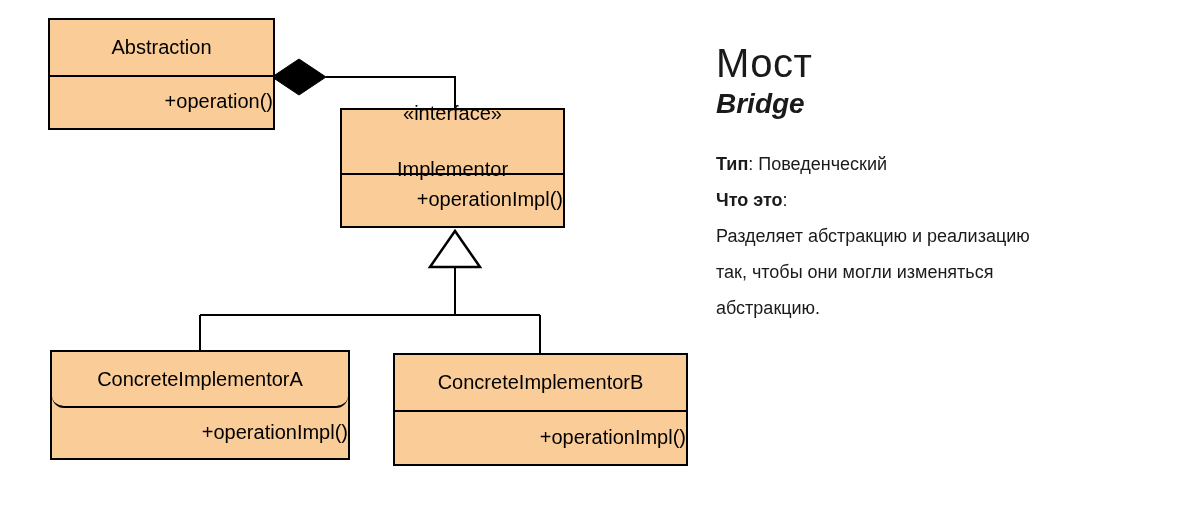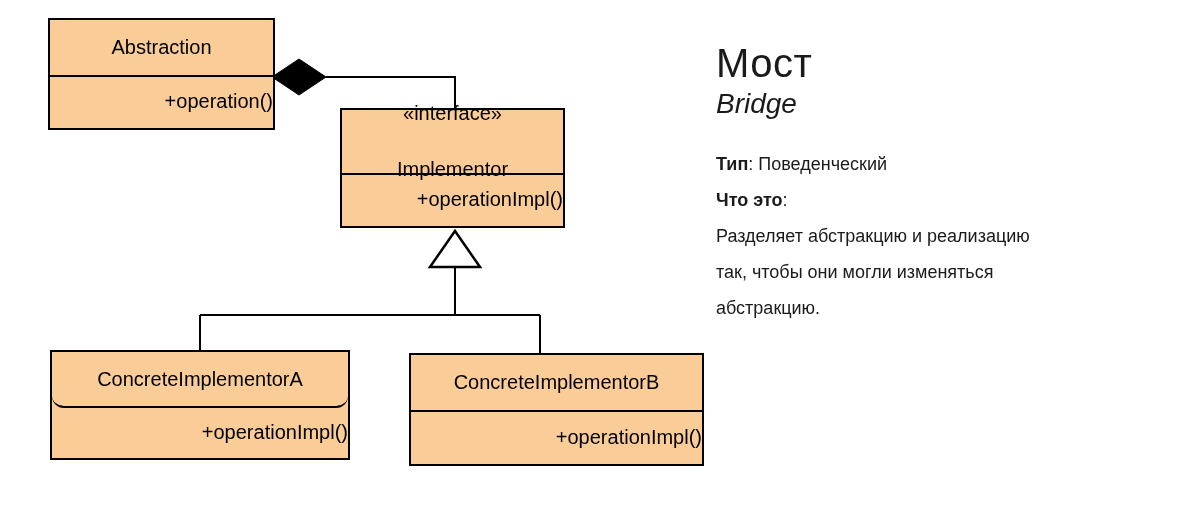--- a/index.html
+++ b/index.html
@@ -68,21 +68,21 @@
   .box-abstraction .uml-methods { height: 49px; }
 
   .box-implementor { left: 340px; top: 108px; width: 225px; height: 120px; }
   .box-implementor .uml-title { height: 65px; gap: 31px; }
   .box-implementor .uml-methods { height: 49px; }
 
   .box-concrete-a { left: 50px;  top: 350px; width: 300px; height: 110px; }
   .box-concrete-a .uml-title { height: 56px; border-radius: 12px; }
   .box-concrete-a .uml-methods { height: 48px; }
 
-  .box-concrete-b { left: 409px; top: 353px; width: 295px; height: 113px; }
+  .box-concrete-b { left: 393px; top: 353px; width: 295px; height: 113px; }
   .box-concrete-b .uml-title { height: 57px; }
   .box-concrete-b .uml-methods { height: 50px; }
 
   
   .info-panel {
     position: absolute;
     left: 716px;
     top: 40px;
     width: 475px;
   }
@@ -90,20 +90,21 @@
     font-size: 40px;
     font-weight: 400;
     line-height: 46px;
     letter-spacing: 0.5px;
   }
   .info-subtitle {
     font-size: 28px;
     font-style: italic;
     line-height: 32px;
     margin-top: 2px;
+    font-weight: bold;
   }
   .info-body {
     margin-top: 26px;
     font-size: 18px;
     line-height: 36px;
   }
   .info-body .bold { font-weight: 700; }
   .info-line { white-space: nowrap; }
 </style>
 </head>

